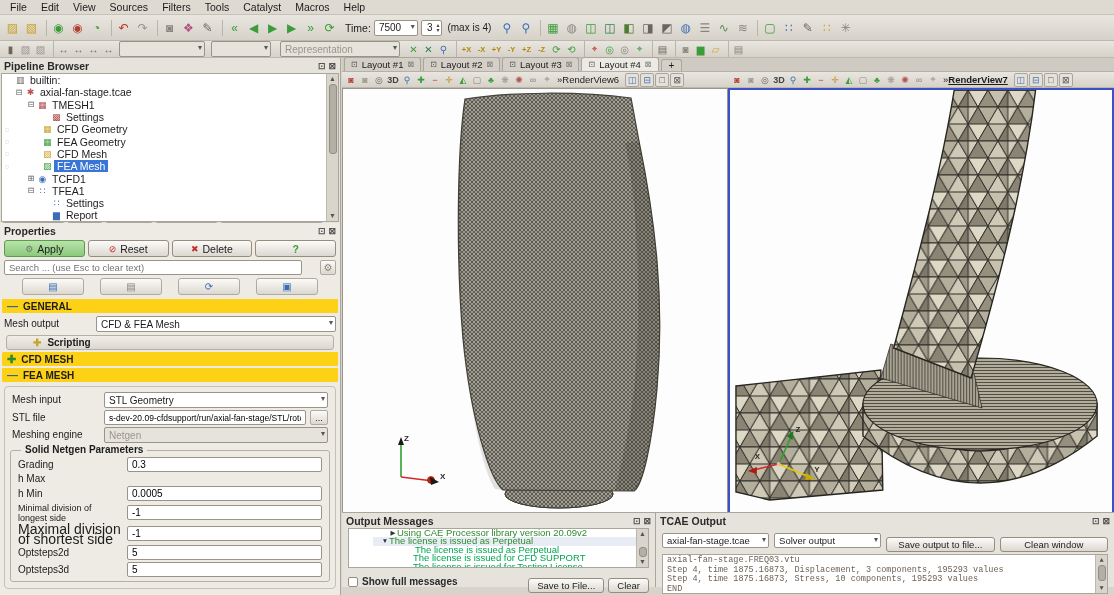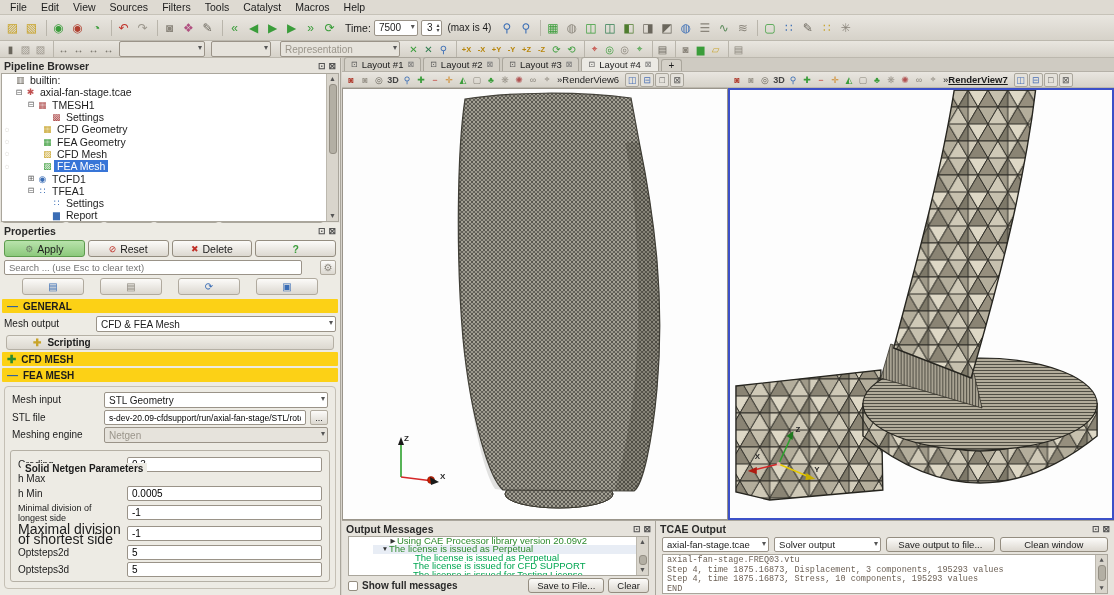--- a/index.html
+++ b/index.html
@@ -62,21 +62,21 @@
   .ysec { display:flex; align-items:center; gap:5px; background:#fcd116; font-size:10px; font-weight:bold; padding:1px 5px; margin:2px 2px; border-radius:1px; height:14px; }
   .ysec .sgn { font-weight:bold; font-size:11px; }
   .sgn.minus { color:#2f5fa0; } .sgn.plus { color:#2e8b2e; }
   .frow { display:flex; align-items:center; padding:1px 4px; gap:4px; }
   .frow .flab { width:88px; font-size:10px; flex:none; line-height:10px; }
   .frow .combo { flex:1; height:16px; }
   .frow input { flex:1; height:15px; border:1px solid #9a9388; border-radius:2px; font-size:10px; padding:0 4px; background:#fff; font-family:"Liberation Sans",sans-serif;}
   .ssec { display:flex; align-items:center; gap:6px; background:linear-gradient(#f0eee8,#dcd8d0); border:1px solid #b5b0a5; border-radius:3px; margin:2px 6px; padding:1px 4px 1px 26px; font-size:10px; font-weight:bold; height:15px; }
   .fbox { border:1px solid #c5c0b5; border-radius:4px; margin:4px 4px 0 4px; padding:4px 3px; }
   .gbox { border:1px solid #b5b0a5; border-radius:3px; margin:6px 2px 2px 2px; padding:5px 3px 3px 3px; position:relative; }
-  .gbox .gtitle { position:absolute; top:-7px; left:10px; background:#edebe4; padding:0 4px; font-size:10px; font-weight:bold;margin-top:19px; }
+  .gbox .gtitle { position:absolute; top:-7px; left:10px; background:#edebe4; padding:0 4px; font-size:10px; font-weight:bold; }
   .gbox .flab { width:105px; }
   .browse { width:18px; height:15px; display:inline-flex; align-items:center; justify-content:center; font-size:9px; background:linear-gradient(#fcfbf9,#dcd8d0); border:1px solid #b0aa9e; border-radius:2px; }
 
   
   .rightcol { position:absolute; top:58px; left:342px; right:0; bottom:0; background:#d8d4cc; }
   .ltabbar { height:14px; display:flex; align-items:flex-end; background:#cfcbc2; border-bottom:1px solid #b5b1a8; padding-left:2px; }
   .ltab { display:inline-flex; align-items:center; gap:4px; font-size:9.5px; padding:1px 6px; background:#d4d0c7; border:1px solid #aaa69c; border-bottom:none; border-radius:3px 3px 0 0; margin-right:2px; white-space:nowrap; }
   .ltab.active { background:#eceae4; }
   .ltab .wi { font-style:normal; font-size:8px; color:#555; }
   .ltab .xi { font-style:normal; font-size:8px; color:#777; }
@@ -89,33 +89,33 @@
   .vhl b { font-weight:bold; text-decoration:underline; }
   .vh .vbtns { display:inline-flex; margin-left:2px; }
   .vh .vbtns .ic { border:1px solid #aaa69c; background:#e4e1da; margin-left:1px; color:#4a6fb5; }
   .viewsrow { display:flex; height:432px; }
   .viewport { position:relative; background:#fdfdfd; overflow:hidden; }
   .vp-left { width:386px; border:1px solid #9a958b; }
   .vp-right { flex:1; border:2px solid #3c50c8; }
   .viewport svg { display:block; width:100%; height:100%; }
 
   
-  .bdocks { position:absolute; left:0; right:0; bottom:0; height:75px; display:flex; border-top:1px solid #aaa69c; background:#e6e3dc; }
+  .bdocks { position:absolute; left:0; right:0; bottom:8px; height:75px; display:flex; border-top:1px solid #aaa69c; background:#e6e3dc; }
   .omdock { width:314px; border-right:1px solid #aaa69c; position:relative; }
   .tcdock { flex:1; position:relative; }
   .omlist { position:relative; margin:0 6px; height:40px; background:#fff; border:1px solid #aaa69c; overflow:hidden; font-size:9.5px;padding-left:24px; }
   .omline { display:flex; align-items:center; height:8.4px; line-height:8.4px; white-space:nowrap; }
   .omline .ar { font-size:6.5px; color:#333; width:8px; flex:none; text-align:center; }
   .omline.hl { background:#e8edf5; }
   .omgreen { color:#00a651; }
   .omdark { color:#2e8b2e; }
   .omfoot { display:flex; align-items:center; padding:2px 6px; gap:4px; }
   .cb { width:10px; height:10px; border:1px solid #948d80; background:#fff; border-radius:2px; flex:none; }
   .omfoot .lbl { font-size:10px; font-weight:600; color:#2a2a2a; flex:1; }
-  .smallbtn { height:15px; display:inline-flex; align-items:center; justify-content:center; padding:0 8px; font-size:9.5px; background:linear-gradient(#fcfbf9,#dcd8d0); border:1px solid #948d80; border-radius:3px; white-space:nowrap; }
+  .smallbtn { height:15px; display:inline-flex; align-items:center; justify-content:center; padding:0 8px; font-size:9.5px; background:linear-gradient(#fcfbf9,#dcd8d0); border:1px solid #948d80; border-radius:3px; white-space:nowrap;margin-top:8px; }
   .tcrow { display:flex; gap:5px; padding:1px 6px 2px 6px; align-items:center; }
   .tcrow .combo { flex:1.02; height:15px; font-size:9.5px; }
   .tcrow .smallbtn { flex:1.06; }
   .console { position:relative; margin:0 6px; height:40px; background:#fff; border:1px solid #aaa69c; overflow:hidden; font-family:Liberation Mono, monospace; font-size:8.5px; line-height:9.5px; color:#6d6156; padding:1px 14px 1px 4px; white-space:nowrap; }
 
   .axlbl { font-family:"Liberation Sans",sans-serif; font-size:8px; font-weight:bold; fill:#2a2a2a; }
 </style>
 </head>
 <body>
 

